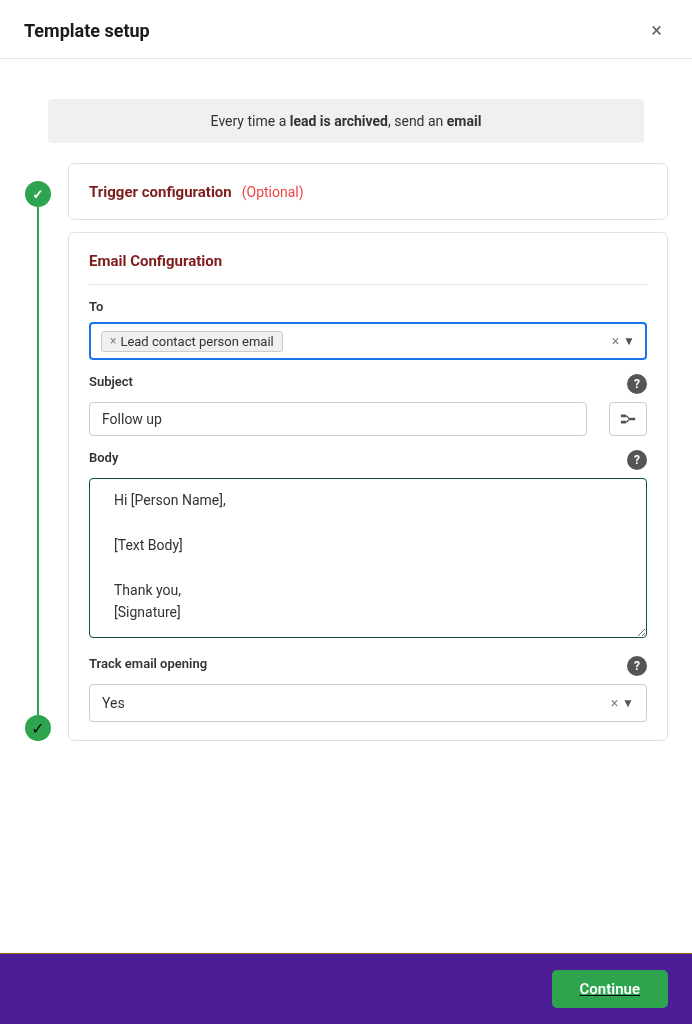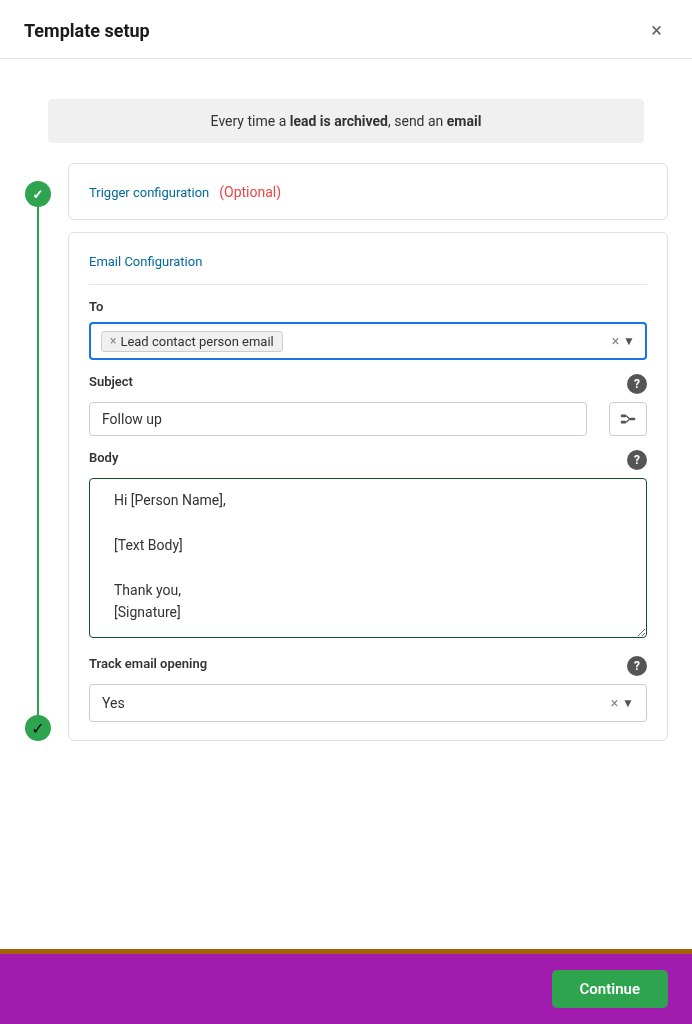--- a/index.html
+++ b/index.html
@@ -131,23 +131,23 @@
     }
 
     .section-card {
       background: #fff;
       border: 1px solid #e0e0e0;
       border-radius: 6px;
       padding: 18px 20px;
     }
 
     .section-title {
-      font-size: 13px;
-      font-weight: 400;
-      color: #0369a1;
+      font-size: 15px;
+      font-weight: 700;
+      color: #7f1d1d;
     }
 
     .section-subtitle {
       font-size: 14px;
       color: #ef4444;
       font-weight: 400;
       margin-left: 6px;
     }
 
     .divider {
@@ -303,24 +303,25 @@
 
     .track-select-inner {
       display: flex;
       align-items: center;
       gap: 8px;
       flex: 1;
     }
 
     .modal-footer {
       padding: 16px 24px;
-      background: #a21caf;
-      border-top: 5px solid #a16207;
+      background: #4c1d95;
+      border-top: 1px solid #a16207;
       display: flex;
       justify-content: flex-end;
+      text-decoration: underline;
     }
 
     .continue-btn {
       background: #2ea44f;
       color: #fff;
       border: none;
       border-radius: 5px;
       padding: 10px 28px;
       font-size: 15px;
       font-weight: 600;

